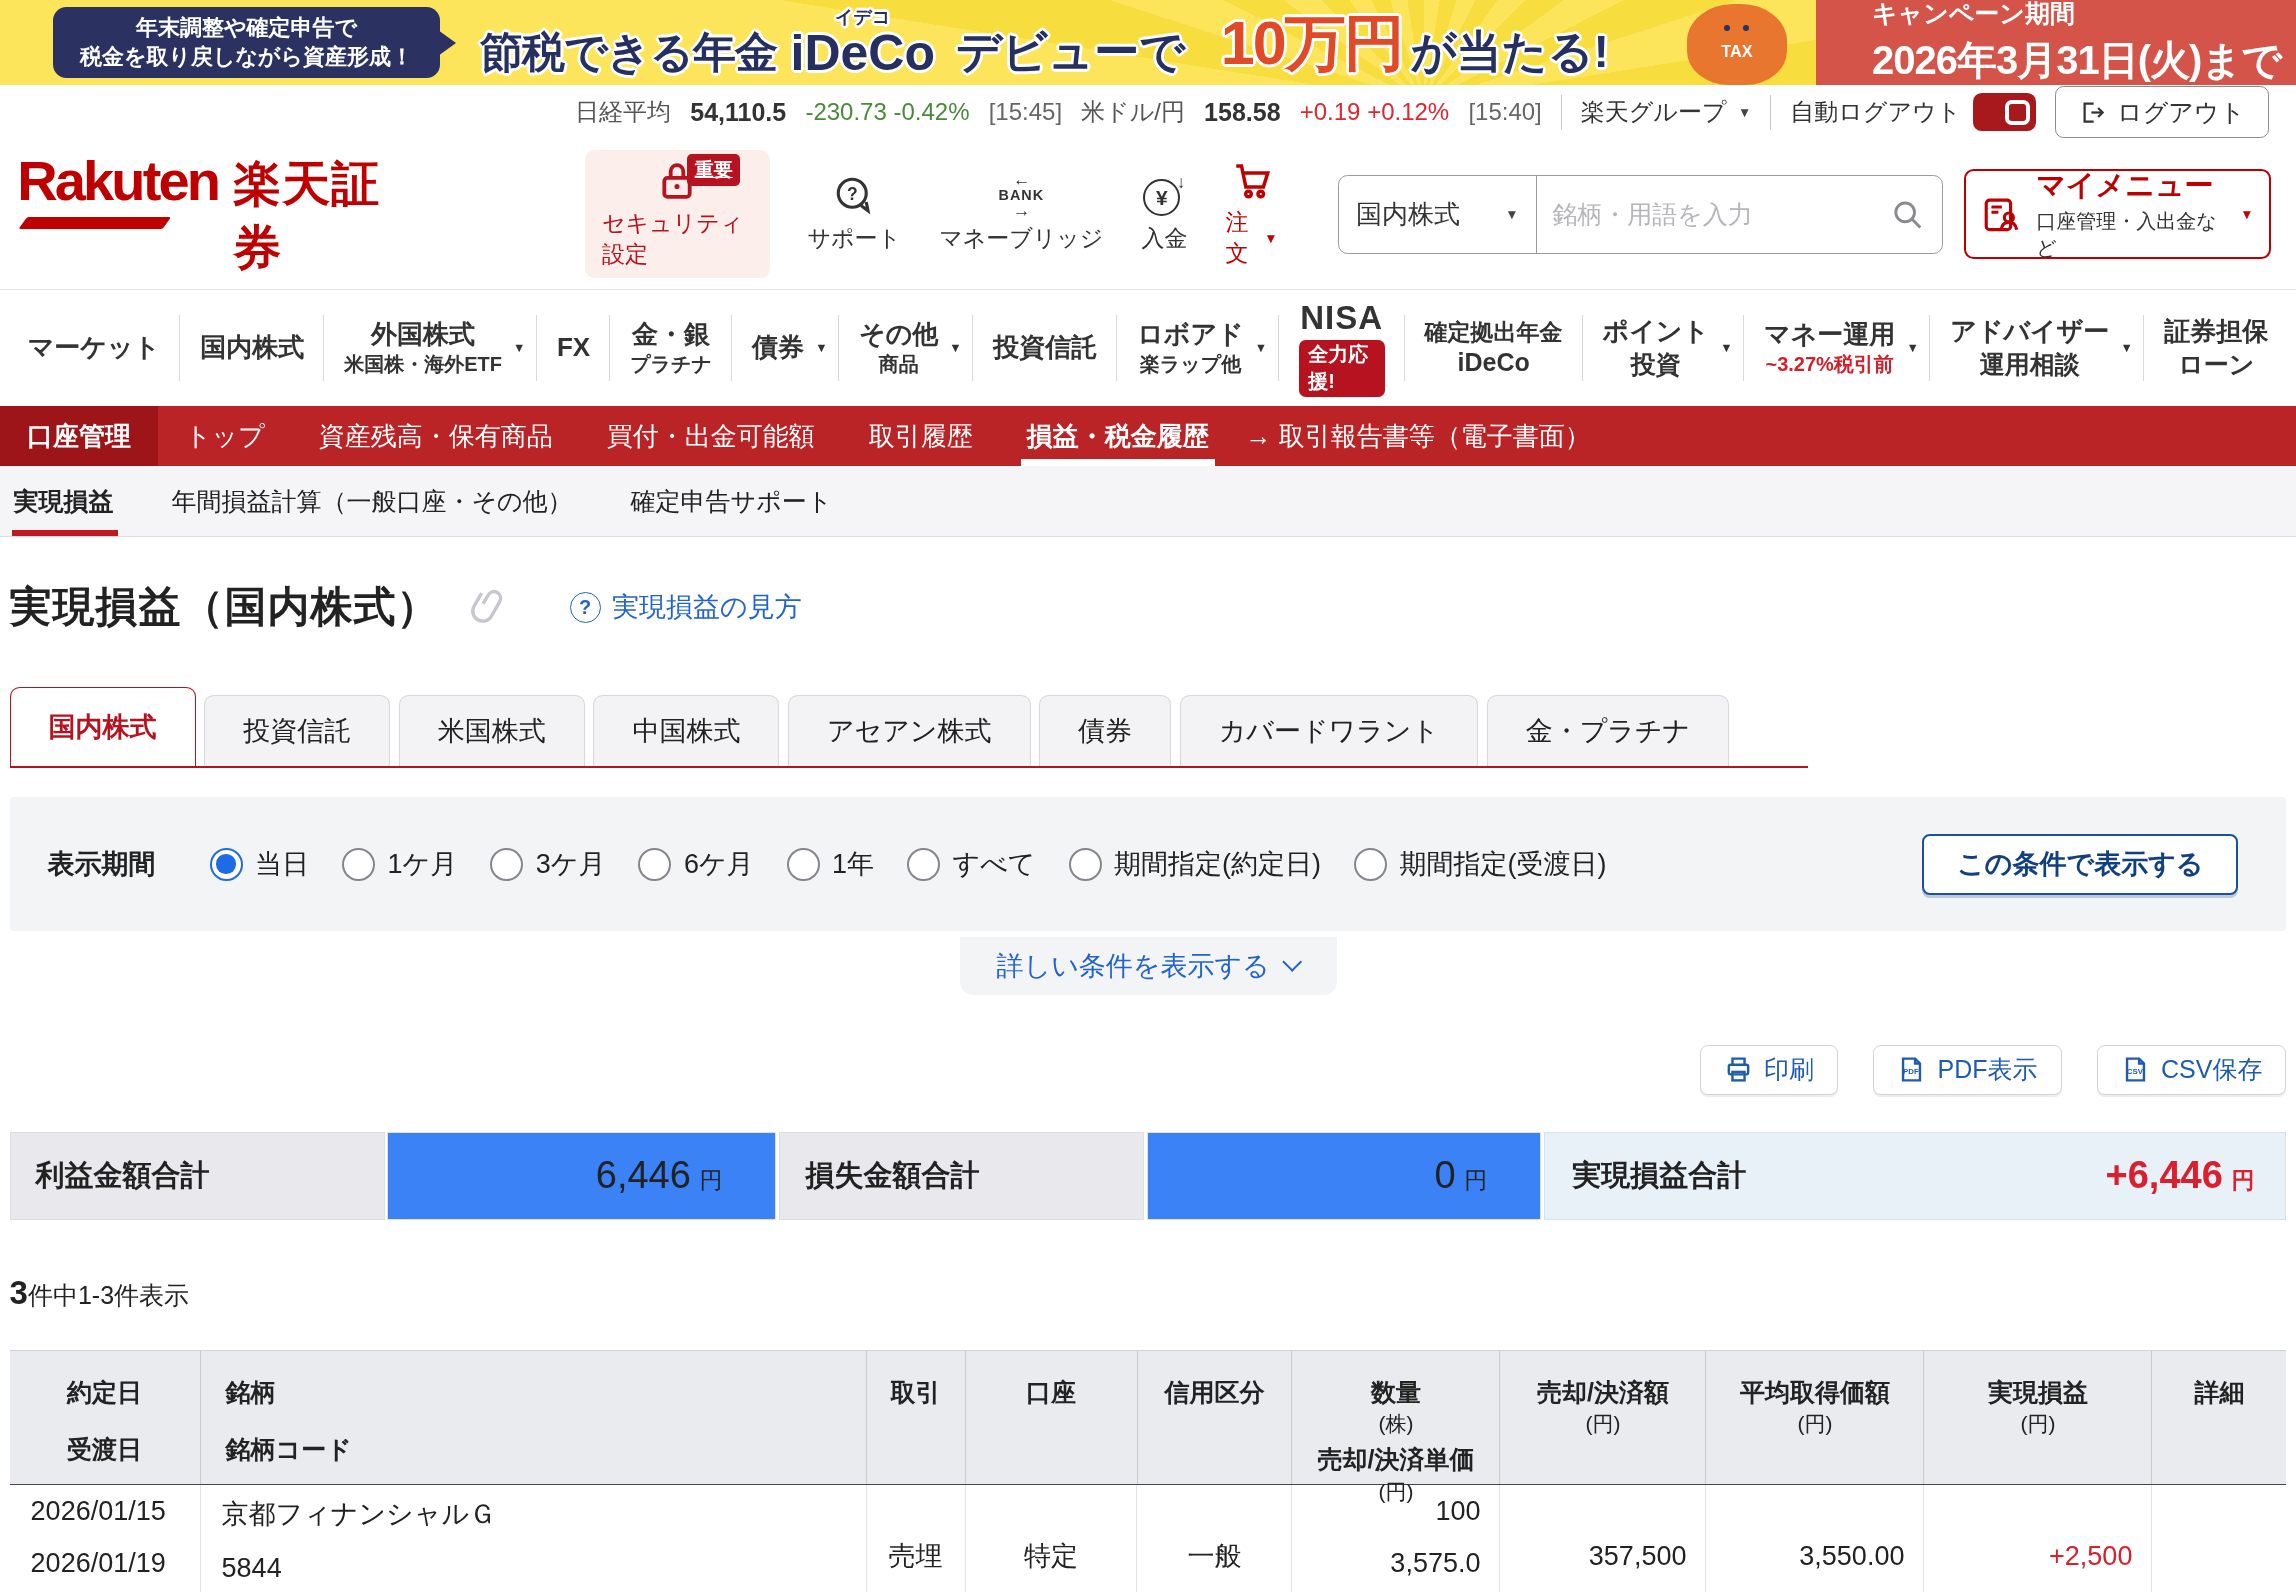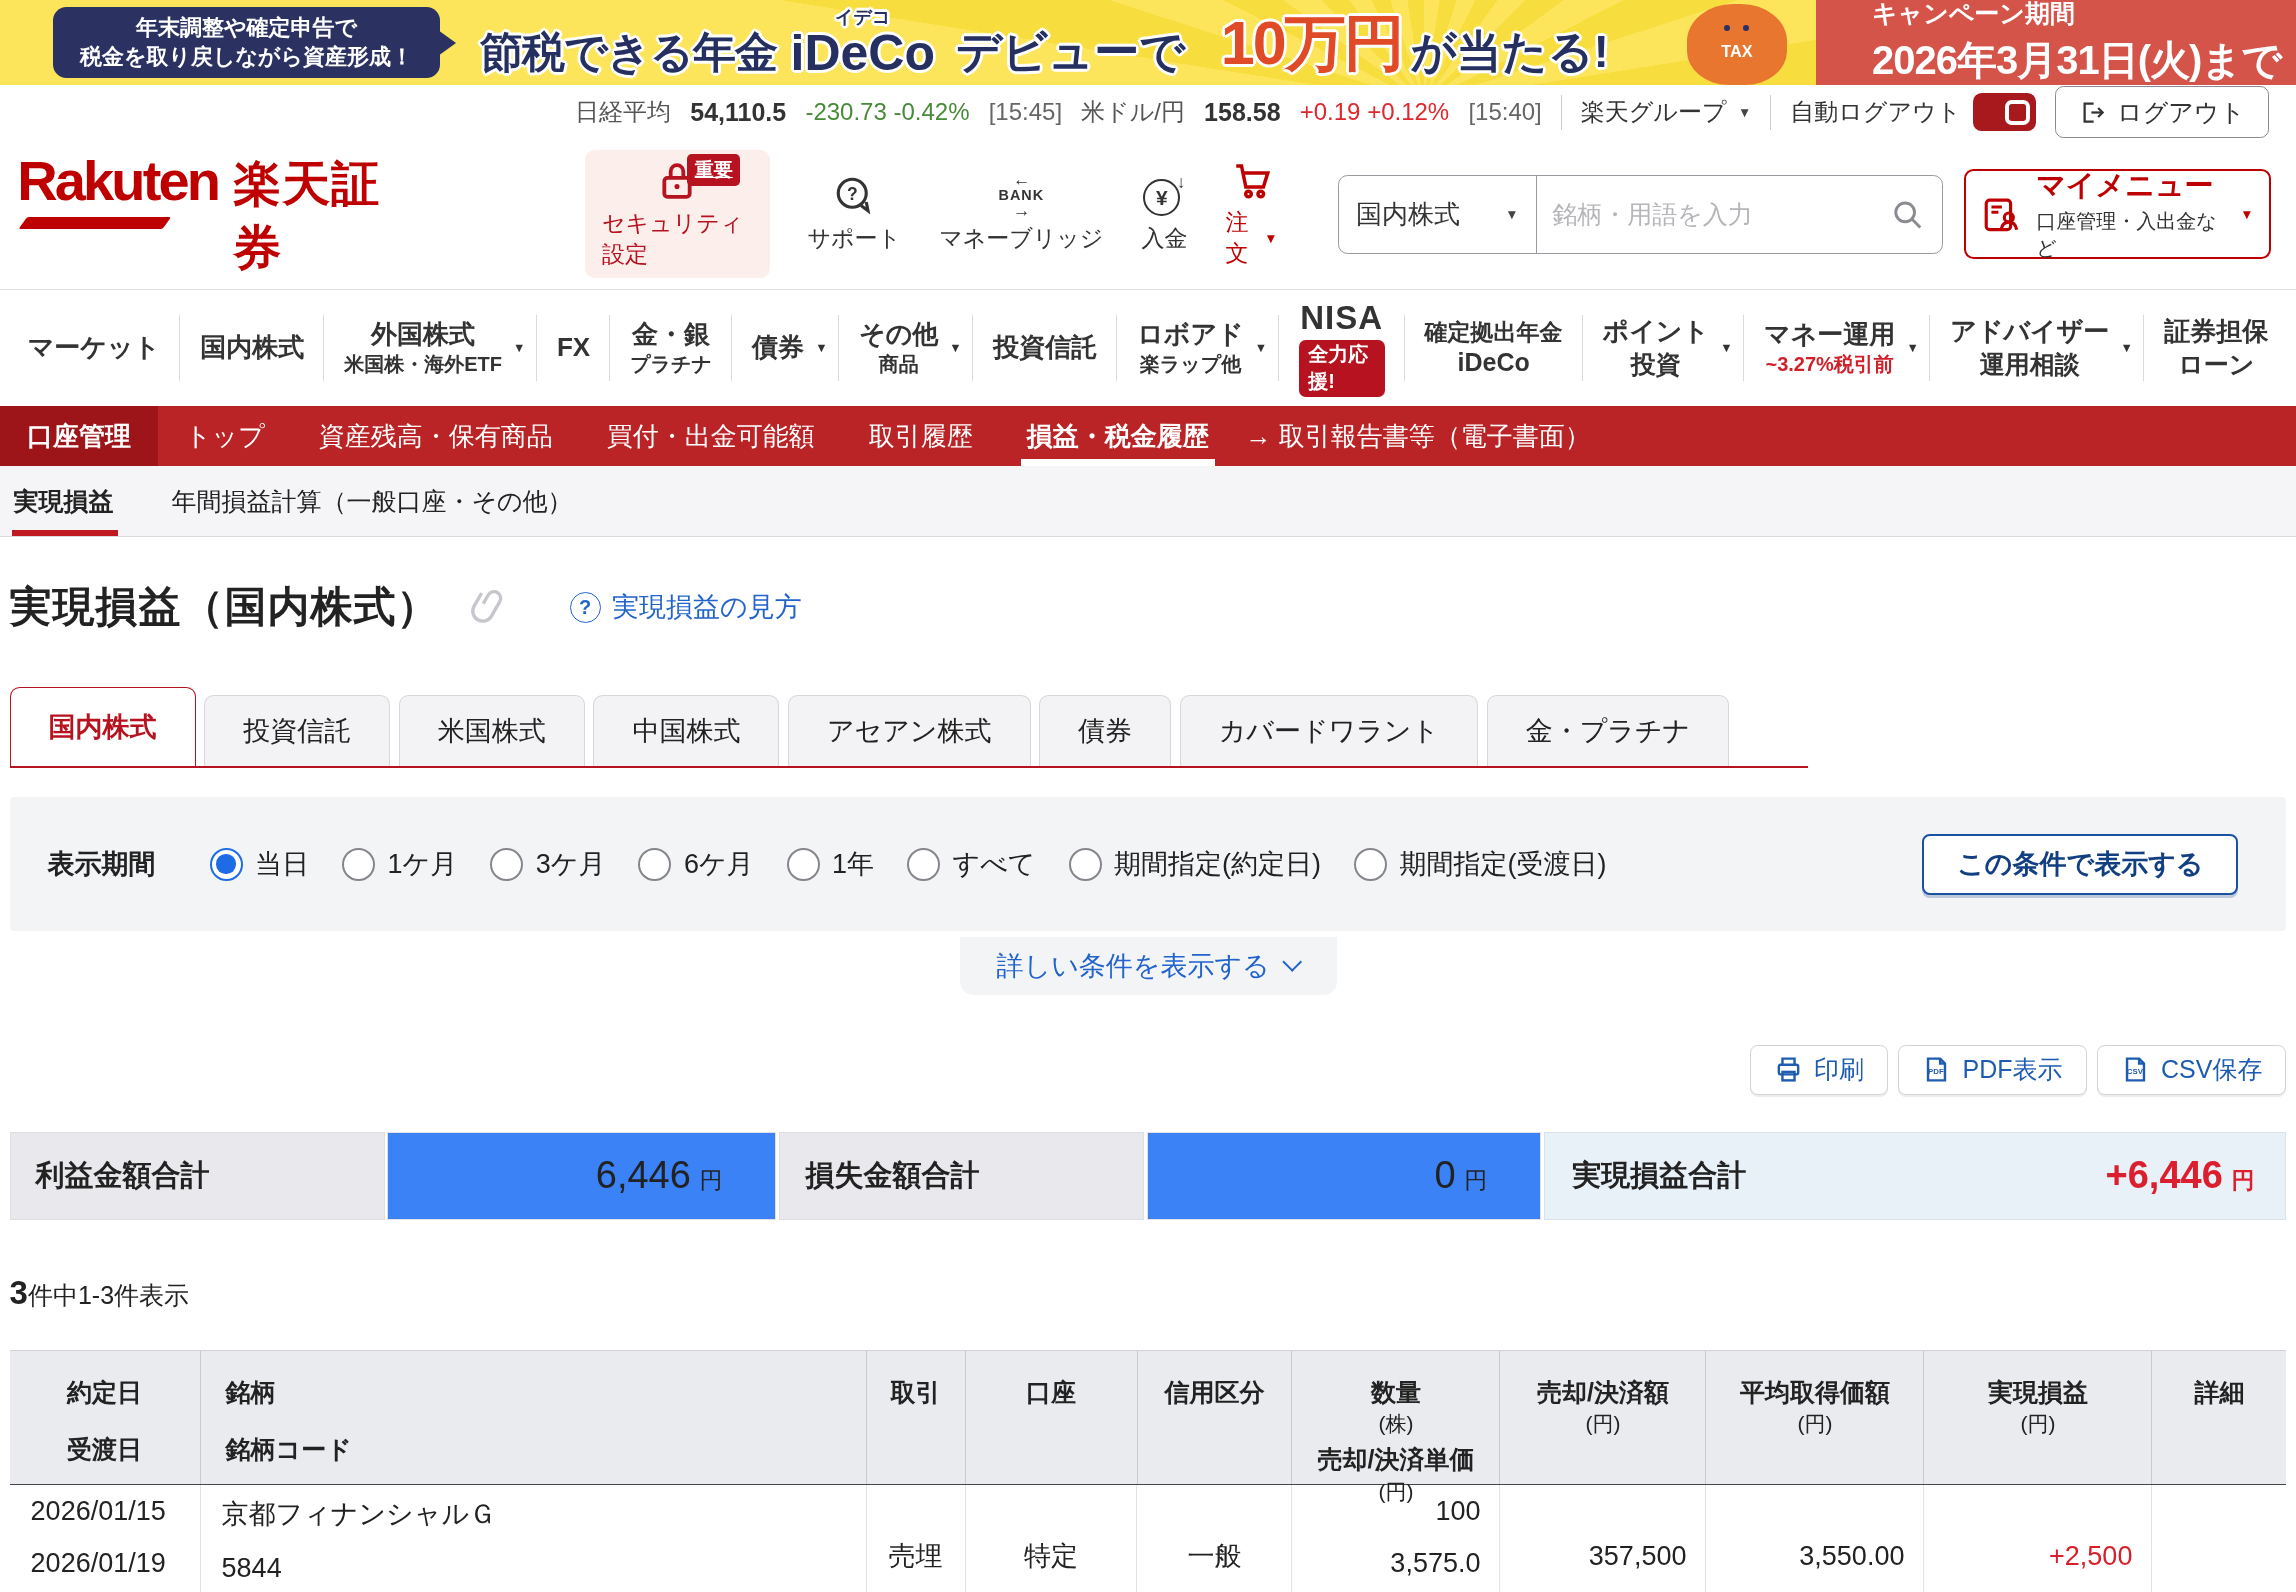--- a/index.html
+++ b/index.html
@@ -150,21 +150,21 @@
   .submit-btn { margin-left:auto; height:61px; padding:0 33px; background:#fff; border:2.9px solid #1a52a2;
     border-radius:7.7px; color:#123f82; font-size:27px; font-weight:700; box-shadow:0 2.9px 0 #bcc9db; white-space:nowrap; }
 
   .detail-bar { width:377px; height:58px; margin:5.8px auto 0; background:#f3f4f6; border-radius:0 0 13.4px 13.4px;
     display:flex; align-items:center; justify-content:center; }
   .detail-link { display:flex; align-items:center; color:#2264cc; font-size:27px; }
   .chev { width:14.4px; height:14.4px; border-right:2.9px solid #2264cc; border-bottom:2.9px solid #2264cc;
     transform:rotate(45deg); margin-left:15.4px; margin-top:-7.7px; }
 
   
-  .actions { margin-top:50px; display:flex; justify-content:flex-end; gap:10px; }
+  .actions { margin-top:50px; display:flex; justify-content:flex-end; gap:35px; }
   .act-btn { display:flex; align-items:center; gap:11.5px; height:50px; padding:0 23px; background:#fff;
     border:1.9px solid #d2d2d8; border-radius:7.7px; color:#1d5cb0; font-size:25px; box-shadow:0 1.9px 0 rgba(0,0,0,.07); }
 
   
   .summary { margin-top:37px; display:flex; gap:2.9px; height:88px; }
   .sum-label { background:#e9e9ed; border:1px solid #dddde2; display:flex; align-items:center;
     padding-left:25px; font-size:29px; font-weight:700; }
   .sum-val { background:#3b82f6; border:1px solid #e2e2e6; display:flex; align-items:center;
     justify-content:flex-end; padding-right:53px; font-size:38px; color:#222; }
   .unit { font-size:23px; margin-left:8.6px; margin-top:9.6px; }
@@ -432,20 +432,21 @@
   </div>
   <div class="an-report">→ 取引報告書等（電子書面）</div>
 </div>
 
 <div class="sub-nav">
   <div class="sn-item active">
     <span>実現損益</span>
     <span class="sn-bar"></span>
   </div>
   <div class="sn-item">年間損益計算（一般口座・その他）</div>
+  <div class="sn-item">確定申告サポート</div>
 </div>
 
 <div class="content">
 
   <div class="title-row">
     <h1 class="page-title">実現損益（国内株式）</h1>
     <svg class="clip-ic" width="40" height="40" viewBox="0 0 24 24" fill="none" stroke="#c6c6cc" stroke-width="2">
       <path d="M8 12V6a4 4 0 0 1 8 0v10a6 6 0 0 1-12 0V7" transform="rotate(30 12 12)"></path>
     </svg>
     <div class="help-link">

